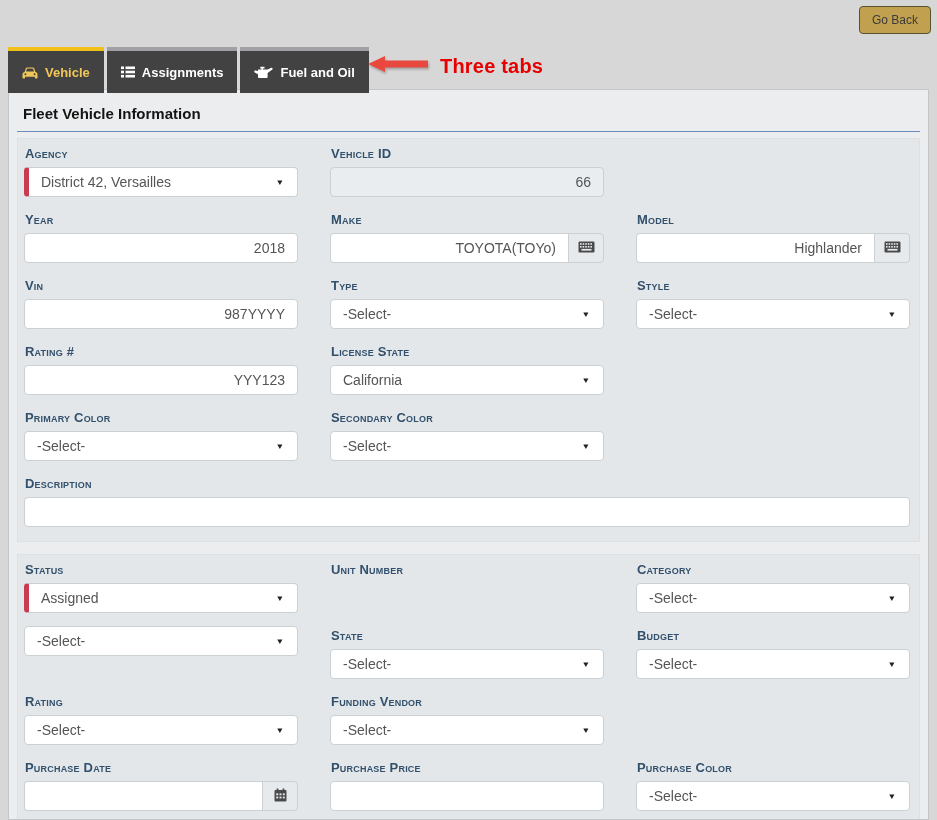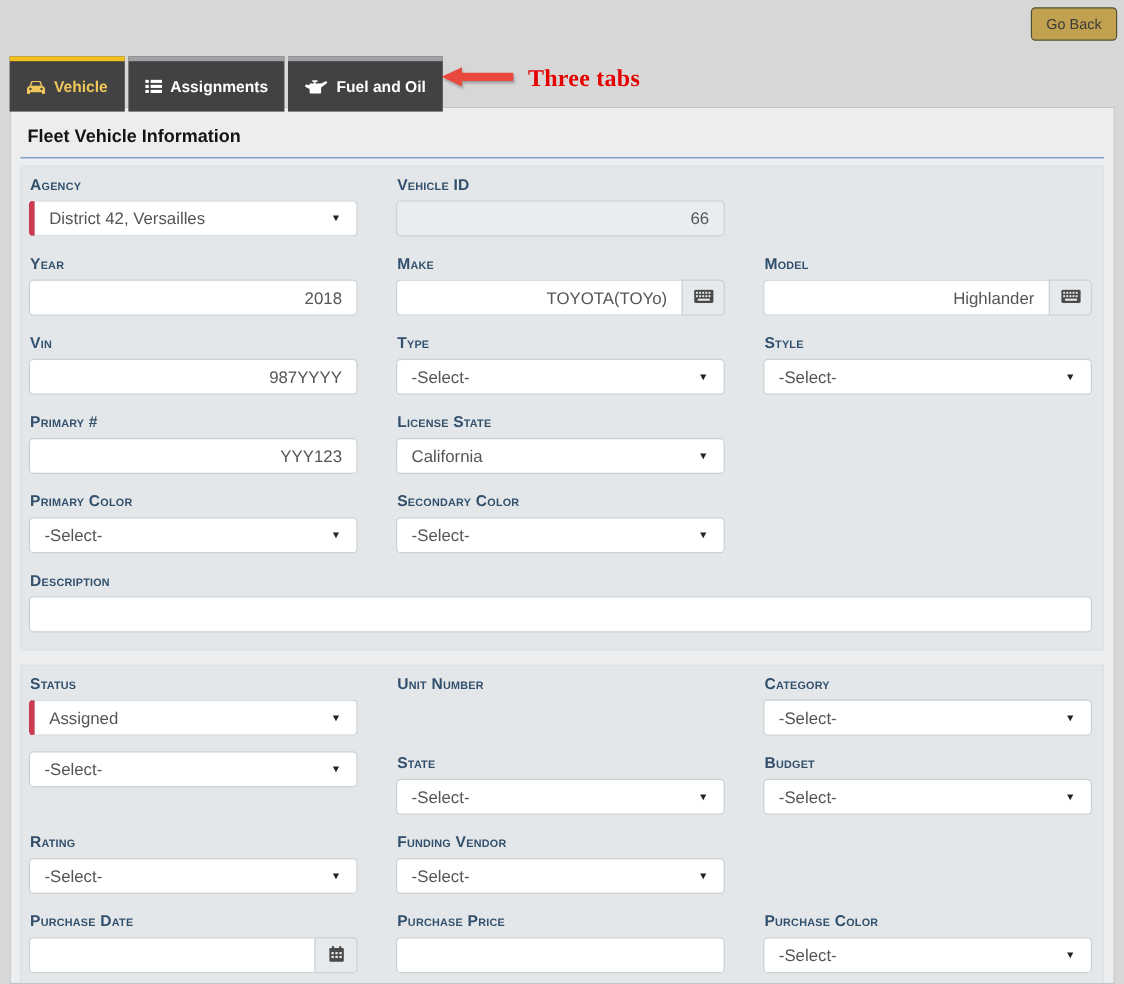--- a/index.html
+++ b/index.html
@@ -42,21 +42,21 @@
   .tab.active {
     border-top-color: #f2c01d;
     color: #f0c75a;
     text-align: center;
   }
   .tab .ticon { display: inline-flex; align-items: center; }
 
   
   .annotation {
     position: absolute; top: 55px; left: 368px;
-    display: flex; align-items: flex-start; gap: 12px; z-index: 3; font-family: Liberation Serif, serif;
+    display: flex; align-items: flex-start; gap: 12px; z-index: 3;
   }
   .annotation .arrow { filter: drop-shadow(1px 2px 1px rgba(0,0,0,.25)); }
   .annotation .ann-text {
     color: #e60000; font-weight: bold; font-size: 20px;
     letter-spacing: .2px;
   }
 
   
   .panel {
     position: absolute; top: 89px; left: 8px;
@@ -281,21 +281,21 @@
     </div>
 
     <div class="field c3">
       <label>Style</label>
       <div class="sel">
         <span>-Select-</span>
       </div>
     </div>
 
     <div class="field c1">
-      <label>Primary #</label>
+      <label>Rating #</label>
       <input class="control" value="YYY123" style="">
     </div>
 
     <div class="field c2">
       <label>License State</label>
       <div class="sel">
         <span>California</span>
       </div>
     </div>
 

